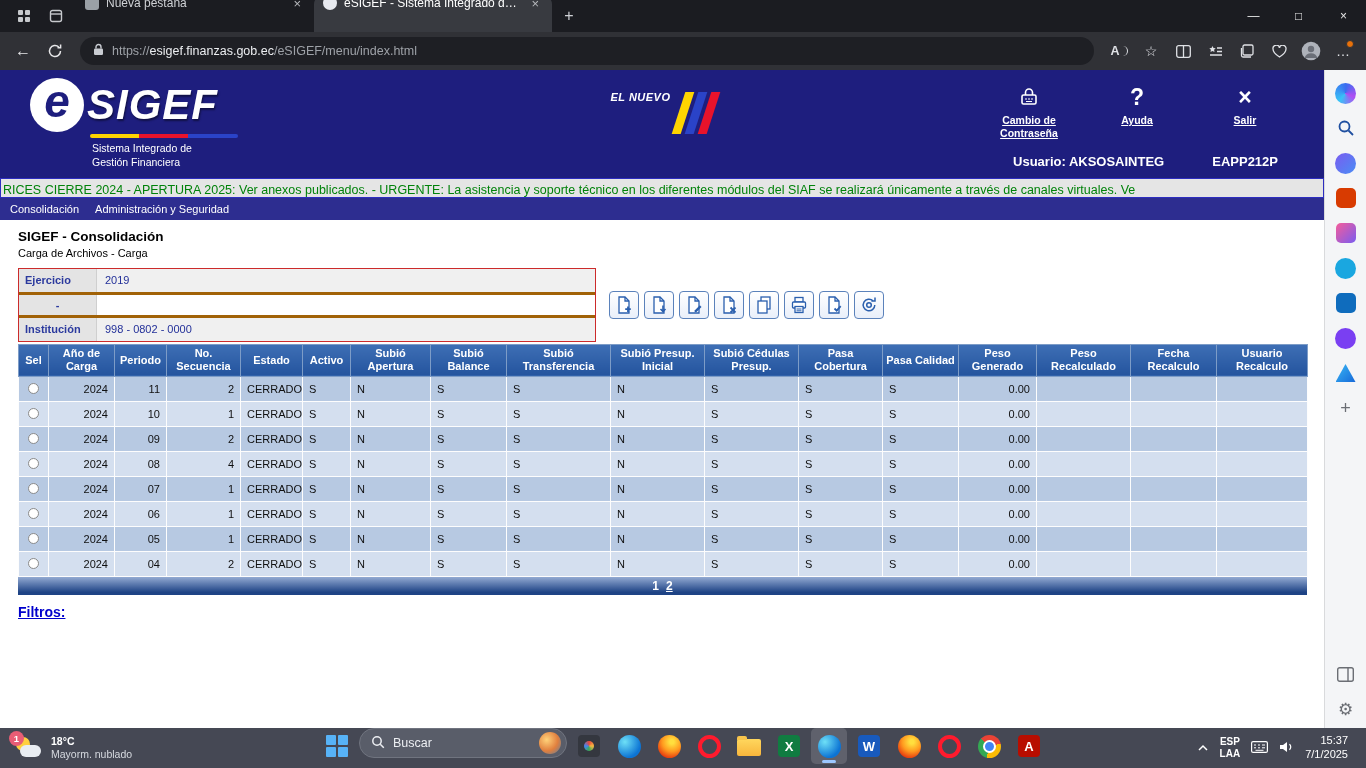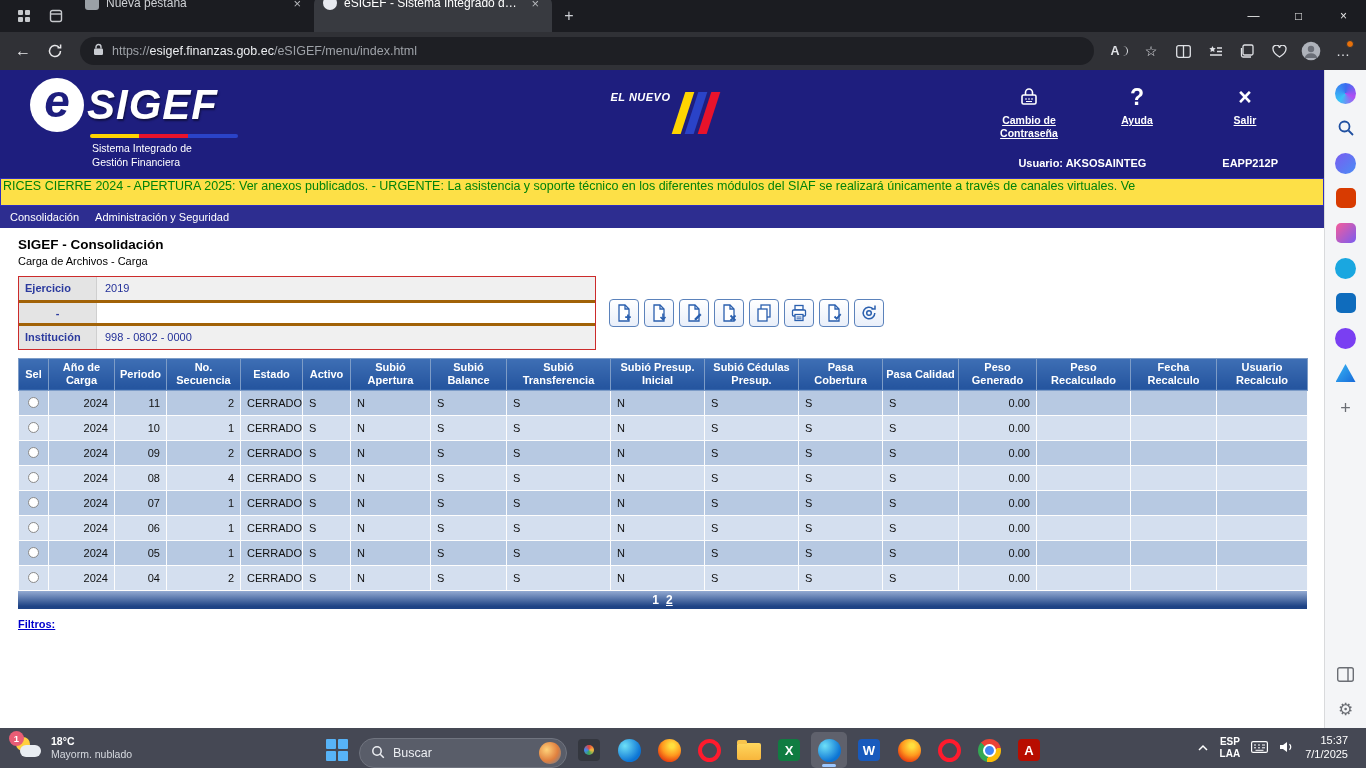--- a/index.html
+++ b/index.html
@@ -62,70 +62,70 @@
 .brand-text{text-align:right;font-style:italic;font-weight:bold;line-height:.95;margin-right:8px}
 .brand-small{font-size:11px;letter-spacing:.5px}
 .brand-big{font-size:31px;letter-spacing:.5px}
 .stripes{display:flex;gap:4px;transform:skewX(-18deg);margin-bottom:2px}
 .stripe{width:9px;height:42px}
 .stripe.yellow{background:#ffd400}.stripe.blue{background:#2a43c8}.stripe.red{background:#e8132b}
 .header-links{position:absolute;right:40px;top:12px;display:flex;gap:30px}
 .hlink{display:flex;flex-direction:column;align-items:center;width:78px;font-size:10.5px;font-weight:bold;color:#fff;text-align:center;cursor:pointer}
 .hlink-ico{height:30px;display:flex;align-items:center;justify-content:center;font-size:23px;font-weight:bold;line-height:1}
 .hlink-label{text-decoration:underline;line-height:1.2;margin-top:2px}
-.user-row{position:absolute;right:46px;bottom:9px;display:flex;gap:76px;font-size:11px;font-weight:bold}
-
-
-.ticker{height:28px;background:#fde047;border:1px solid #2d2dc0;display:flex;align-items:flex-start;overflow:hidden;flex-shrink:0}
+.user-row{position:absolute;right:46px;bottom:9px;display:flex;gap:48px;font-size:13px;font-weight:bold}
+
+
+.ticker{height:20px;background:#e5e5e5;border:1px solid #2d2dc0;display:flex;align-items:flex-end;overflow:hidden;flex-shrink:0}
 .ticker-text{white-space:nowrap;color:#00820a;font-size:12.5px;padding-left:2px}
 .menubar{height:22px;background:#2d2d90;display:flex;align-items:center;gap:16px;padding-left:10px;flex-shrink:0}
 .menu-item{color:#fff;font-size:11px;cursor:pointer}
 
 
 .content{flex:1;padding:9px 0 0 18px;overflow:hidden;background:#fff}
 .page-title{font-size:13.5px;font-weight:bold;color:#000}
 .breadcrumb{font-size:11px;color:#000;margin-top:3px}
 .form-area{display:flex;align-items:center;margin-top:9px}
 .filter-form{width:578px;border:1px solid #cc2b2b;background:#fff}
 .form-row{display:flex;border-bottom:3px solid #a16207}
 .form-row:last-child{border-bottom:none}
 .form-label{width:78px;background:#e4e4e4;border-right:1px solid #cfcfcf;color:#2b3a9e;font-weight:bold;font-size:11px;padding:4px 6px;display:flex;align-items:center;flex-shrink:0}
 .form-label.center{justify-content:center}
 .form-value{flex:1;background:#f0f0f0;color:#233099;font-size:11px;padding:4px 8px;display:flex;align-items:center;line-height:1.35}
 .toolbar{display:flex;gap:5px;margin-left:13px}
 .tool-btn{width:30px;height:28px;background:linear-gradient(180deg,#ffffff,#e9effa);border:1px solid #5b82bb;border-radius:4px;display:flex;align-items:center;justify-content:center;padding:0;cursor:pointer}
 
 
-.grid{border-collapse:collapse;table-layout:fixed;width:1289px;margin-top:8px}
+.grid{border-collapse:collapse;table-layout:fixed;width:1289px;margin-top:2px}
 .grid th{background:linear-gradient(180deg,#3e6fb5 0%,#24549e 100%);color:#fff;font-size:11px;font-weight:bold;border:1px solid #7d9cc7;padding:2px;line-height:1.25;height:32px;text-align:center}
 .grid td{font-size:11px;color:#101010;border:1px solid #fdfdfd;padding:2px 6px;height:25px;overflow:hidden;white-space:nowrap}
 .grid tbody tr:nth-child(odd) td{background:#b7c9e2}
 .grid tbody tr:nth-child(even) td{background:#d4dfef}
 td.right{text-align:right}
 td.center{text-align:center;padding:2px}
 .radio{display:inline-block;width:11px;height:11px;border-radius:50%;background:#fff;border:1px solid #8a8a8a;cursor:pointer}
 .col-0{width:30px}.col-1{width:66px}.col-2{width:52px}.col-3{width:74px}.col-4{width:62px}
 .col-5{width:48px}.col-6{width:80px}.col-7{width:76px}.col-8{width:104px}.col-9{width:94px}
 .col-10{width:94px}.col-11{width:84px}.col-12{width:76px}.col-13{width:78px}.col-14{width:94px}
 .col-15{width:86px}.col-16{width:91px}
 .pagination{width:1289px;height:18px;background:linear-gradient(180deg,#93aad2 0%,#1e4385 85%);display:flex;align-items:center;justify-content:center;gap:7px;color:#fff;font-size:12px;font-weight:bold}
 .page-link.link{text-decoration:underline;cursor:pointer}
-.filters-link{display:inline-block;margin-top:9px;font-size:11px;font-weight:bold;color:#0000cc;text-decoration:underline;cursor:pointer}
+.filters-link{display:inline-block;margin-top:9px;font-size:14px;font-weight:bold;color:#0000cc;text-decoration:underline;cursor:pointer}
 
 
 .taskbar{height:40px;background:#454854;display:flex;align-items:center;position:relative;color:#fff;flex-shrink:0;padding:0 10px}
 .weather{display:flex;align-items:center;gap:9px;position:relative;padding-left:6px}
 .weather-ico{position:relative;width:26px;height:22px}
 .sun{position:absolute;left:0;top:0;width:14px;height:14px;border-radius:50%;background:#ffcf3f}
 .cloud{position:absolute;left:4px;top:8px;width:21px;height:12px;border-radius:8px;background:#e9edf2}
 .badge{position:absolute;top:-6px;left:-7px;min-width:15px;height:15px;border-radius:8px;background:#e85d75;color:#fff;font-size:9.5px;font-weight:bold;display:flex;align-items:center;justify-content:center;padding:0 3px}
 .weather-text{display:flex;flex-direction:column;font-size:10.5px;line-height:1.25}
 .weather-temp{font-weight:bold}
 .weather-cond{color:#d6d9df}
-.tb-center{position:absolute;left:50%;top:0;height:40px;transform:translateX(-50%);display:flex;align-items:flex-end;gap:4px}
+.tb-center{position:absolute;left:50%;top:0;height:40px;transform:translateX(-50%);display:flex;align-items:flex-start;gap:4px}
 .tb-btn{width:36px;height:36px;border-radius:5px;display:flex;align-items:center;justify-content:center;position:relative;cursor:pointer}
 .tb-btn.active-app{background:rgba(255,255,255,.14)}
 .tb-btn.active-app::after{content:"";position:absolute;bottom:1px;left:50%;transform:translateX(-50%);width:14px;height:3px;border-radius:2px;background:#9cc7ff}
 .start-grid{display:grid;grid-template-columns:10px 10px;grid-template-rows:10px 10px;gap:2px}
 .start-grid i{background:#57b3f7;border-radius:1px}
 .search-pill{width:208px;height:30px;border-radius:15px;background:#595d69;border:1px solid #70747f;display:flex;align-items:center;gap:8px;padding:0 5px 0 11px;font-size:12.5px;color:#eceef2;cursor:pointer}
 .pill-img{margin-left:auto;width:22px;height:22px;border-radius:50%;background:radial-gradient(circle at 35% 35%,#ffd27a,#e07f3e 55%,#5a7e9e)}
 .circ-ico{width:23px;height:23px;border-radius:50%}
 .i-edge{background:radial-gradient(circle at 30% 30%,#6ee0f7,#0c74d4 70%)}
 .i-firefox{background:radial-gradient(circle at 60% 30%,#ffdf3e 10%,#ff9a1f 45%,#e4350e 80%)}

